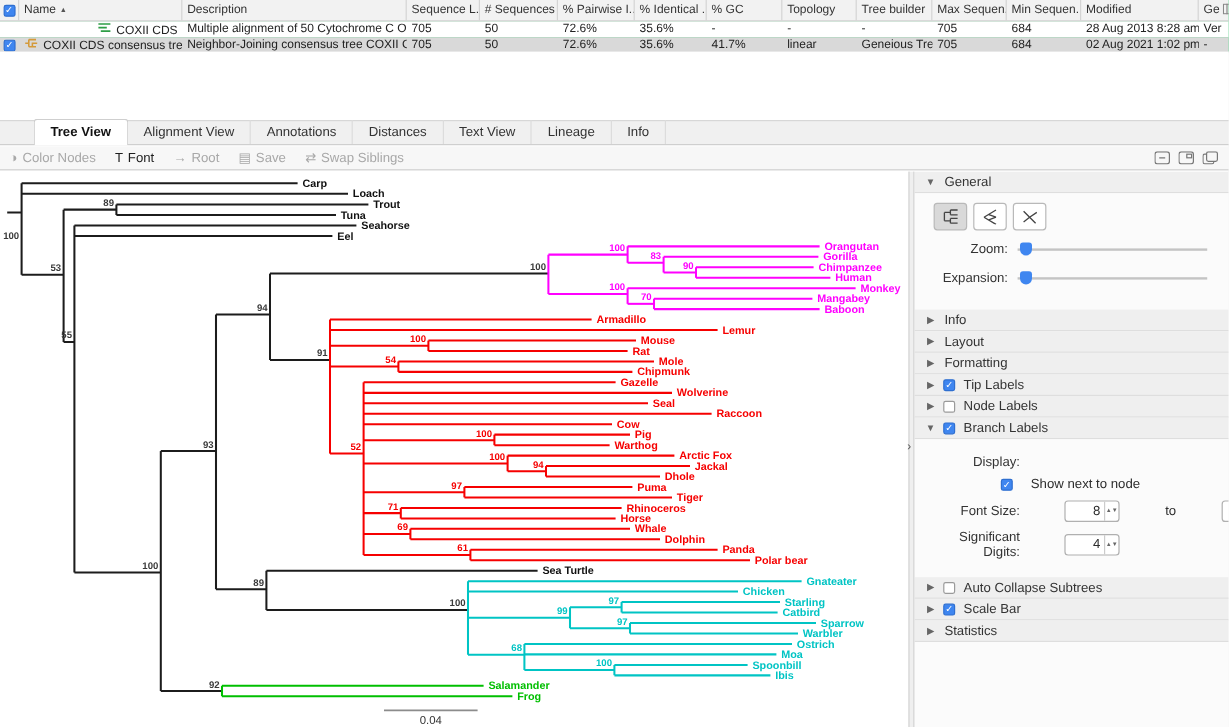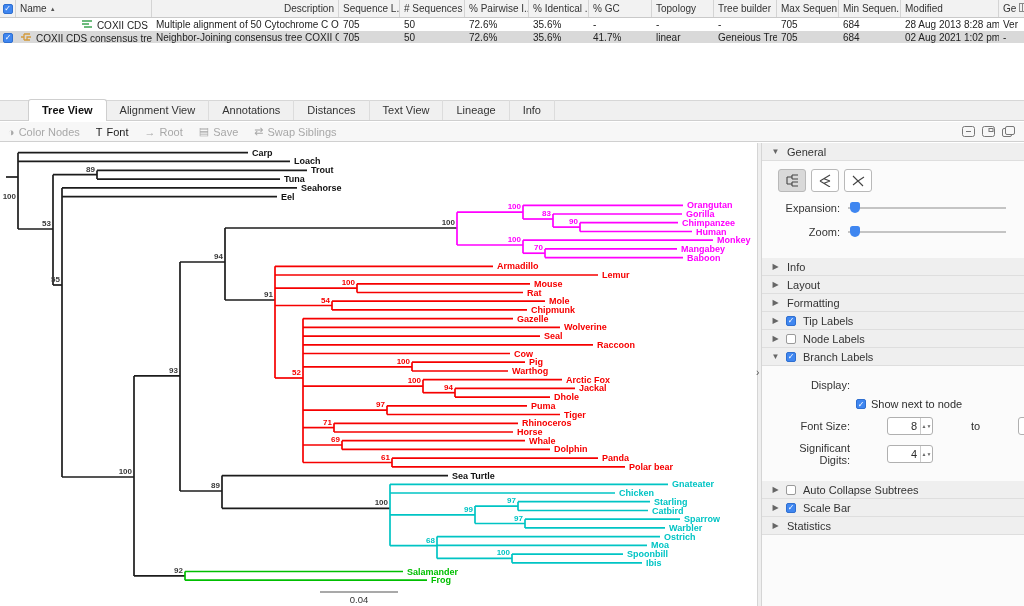--- a/index.html
+++ b/index.html
@@ -75,37 +75,37 @@
   .prow{display:flex;align-items:center;margin:7px 0;gap:32px;}
   .plabel{width:78px;text-align:right;margin-right:5px;color:#333;flex:0 0 auto;}
   .dd{height:16px;border:1px solid #b0b0b0;border-radius:3px;background:#fff;display:inline-flex;
     align-items:center;padding:0 5px;gap:8px;}
   .dd-chev{font-size:7px;color:#666;}
   .spin{display:inline-flex;height:16px;border:1px solid #b0b0b0;border-radius:3px;background:#fff;align-items:stretch;}
   .spin-val{width:26px;text-align:right;padding:0 3px;line-height:16px;}
   .spin-btns{width:11px;border-left:1px solid #ccc;display:flex;flex-direction:column;
     align-items:center;justify-content:center;font-size:5px;color:#666;line-height:4px;gap:1px;}
   .to-label{margin:0 6px;}
-  .cb-row{margin-left:84px;display:flex;align-items:center;gap:5px;}
+  .cb-row{margin-left:62px;display:flex;align-items:center;gap:15px;}
 </style>
 </head>
 <body>
 
 <div class="window">
 
   <div class="doc-table">
     <div class="tbl-header">
         <div class="cell th th-cb">
           <span class="cb checked"></span>
         </div>
         <div class="cell th" style="width: 136px;">
           <span>Name</span>
           <span class="sort">▲</span>
         </div>
-        <div class="cell th" style="width: 187px; justify-content: flex-end;">
+        <div class="cell th" style="width: 187px;">
           <span>Description</span>
         </div>
         <div class="cell th" style="width: 61px;">
           <span>Sequence L...</span>
         </div>
         <div class="cell th" style="width: 65px;">
           <span># Sequences</span>
         </div>
         <div class="cell th" style="width: 64px;">
           <span>% Pairwise I...</span>
@@ -469,27 +469,27 @@
                 <path d="M2 7 L12 1 M2 7 L12 13 M6 4.8 L12 7 M6 9.2 L12 7" fill="none" stroke="#444" stroke-width="1.1"></path>
               </svg>
           </span>
           <span class="lay-btn">
             <svg width="15" height="13" viewBox="0 0 15 13">
                 <path d="M7 7 L2 2 M7 7 L13 3 M7 7 L12 12 M7 7 L2 11" fill="none" stroke="#444" stroke-width="1.1"></path>
               </svg>
           </span>
         </div>
         <div class="slider-row">
-          <span class="slider-label">Expansion:</span>
+          <span class="slider-label">Zoom:</span>
           <span class="slider">
               <span class="thumb"></span>
             </span>
         </div>
         <div class="slider-row">
-          <span class="slider-label">Zoom:</span>
+          <span class="slider-label">Expansion:</span>
           <span class="slider">
               <span class="thumb"></span>
             </span>
         </div>
       </div>
 
       <div class="sect">
         <span class="chev">▶</span>
         <span class="sect-label">Info</span>
       </div>

